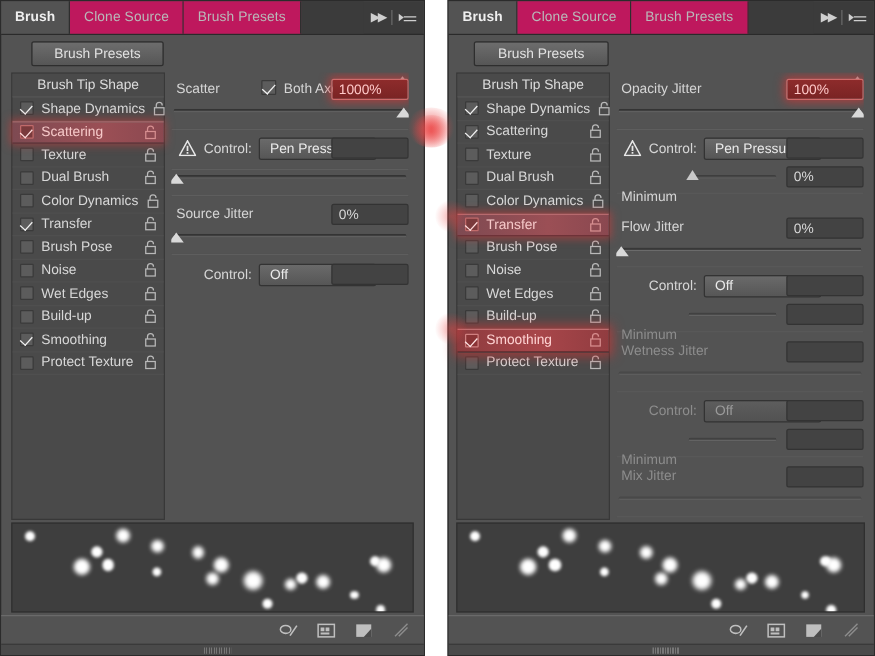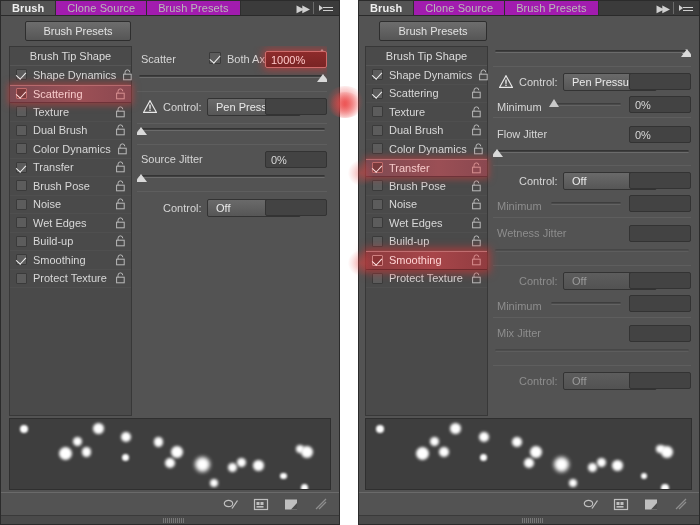--- a/index.html
+++ b/index.html
@@ -16,27 +16,27 @@
     position: absolute; top: 0; height: 525px;
     background: #535353;
     border: 1px solid #2b2b2b;
     display: flex; flex-direction: column;
   }
   #panel-left  { left: 0;   width: 340px; }
   #panel-right { left: 358px; width: 342px; }
 
   
   .tabbar {
-    height: 15px; background: #3b3b3b;
+    height: 27px; background: #3b3b3b;
     display: flex; align-items: stretch; position: relative;
     border-bottom: 1px solid #2a2a2a; flex: 0 0 auto;
   }
   .tab {
     padding: 0 11px; display: flex; align-items: center;
-    font-size: 11px; color: #b9b9b9; background: #a21caf;
+    font-size: 11px; color: #b9b9b9; background: #be185d;
     border-right: 1px solid #2e2e2e; white-space: nowrap;
     letter-spacing: .1px;
   }
   .tab.active { background: #535353; color: #efefef; font-weight: bold; }
   .tab-spacer { flex: 1 1 auto; background: #3b3b3b; }
   .tabbar-btns { display: flex; align-items: center; gap: 5px; padding: 0 6px; }
   .chev2 { font-size: 10px; color: #cfcfcf; letter-spacing: -2px; }
   .menu-ico { display: block; width: 14px; height: 10px; position: relative; }
   .menu-ico i {
     position: absolute; right: 0; height: 1px; background: #cfcfcf; display: block;
@@ -148,21 +148,21 @@
   }
   .track.dim { background: #4d4d4d; border-top-color:#474747; border-bottom-color:#5d5d5d; }
   .knob {
     position: absolute; top: 2px; width: 0; height: 0;
     border-left: 6px solid transparent; border-right: 6px solid transparent;
     border-bottom: 8px solid #d9d9d9;
   }
 
   
   .rowline { position: relative; height: 19px; }
-  .rowline .name { position: absolute; left: 4px; top: 6px; font-size: 11px; color: #d6d6d6; }
+  .rowline .name { position: absolute; left: 4px; top: 20px; font-size: 11px; color: #d6d6d6; }
   .rowline .name.dim { color: #8d8d8d; }
   .rowline .itrack {
     position: absolute; left: 58px; right: 70px; top: 8px; height: 3px;
     background: #4a4a4a; border-top: 1px solid #3e3e3e;
     border-bottom: 1px solid #636363; border-radius: 2px;
   }
   .rowline .iknob {
     position: absolute; top: 4px; width: 0; height: 0;
     border-left: 5px solid transparent; border-right: 5px solid transparent;
     border-bottom: 8px solid #c9c9c9;
@@ -676,20 +676,24 @@
             </div>
           </div>
       </div>
 
       <div class="settings">
 
         <div class="vscroll-top">
           <div class="vs-tri"></div>
         </div>
 
+        <div class="row" style="margin-top:4px;">
+          <span class="name">Opacity Jitter</span>
+          <span class="valbox redhot">100%</span>
+        </div>
         <div class="slider">
           <div class="track"></div>
           <div class="knob" style="right:-2px;"></div>
         </div>
         <div class="sep" style="margin-top:6px;"></div>
 
         <div class="ctrlrow" style="margin-top:4px;">
           <svg class="warn" viewBox="0 0 14 13">
             <path d="M7 0.7 L13.4 12.3 L0.6 12.3 Z" fill="none" stroke="#e8e8e8" stroke-width="1.2"></path>
             <rect x="6.3" y="4.6" width="1.4" height="4.2" fill="#e8e8e8"></rect>
@@ -704,21 +708,21 @@
         </div>
 
         <div class="rowline">
           <span class="name">Minimum</span>
           <span class="itrack"></span>
           <span class="iknob" style="left:56px;"></span>
           <span class="valbox" style="top:1px;">0%</span>
         </div>
         <div class="sep" style="margin-top:3px;"></div>
 
-        <div class="row" style="margin-top:7px;">
+        <div class="row" style="margin-top:18px;">
           <span class="name">Flow Jitter</span>
           <span class="valbox">0%</span>
         </div>
         <div class="slider">
           <div class="track"></div>
           <div class="knob" style="left:-2px;"></div>
         </div>
         <div class="sep" style="margin-top:5px;"></div>
 
         <div class="ctrlrow" style="margin-top:4px;">

